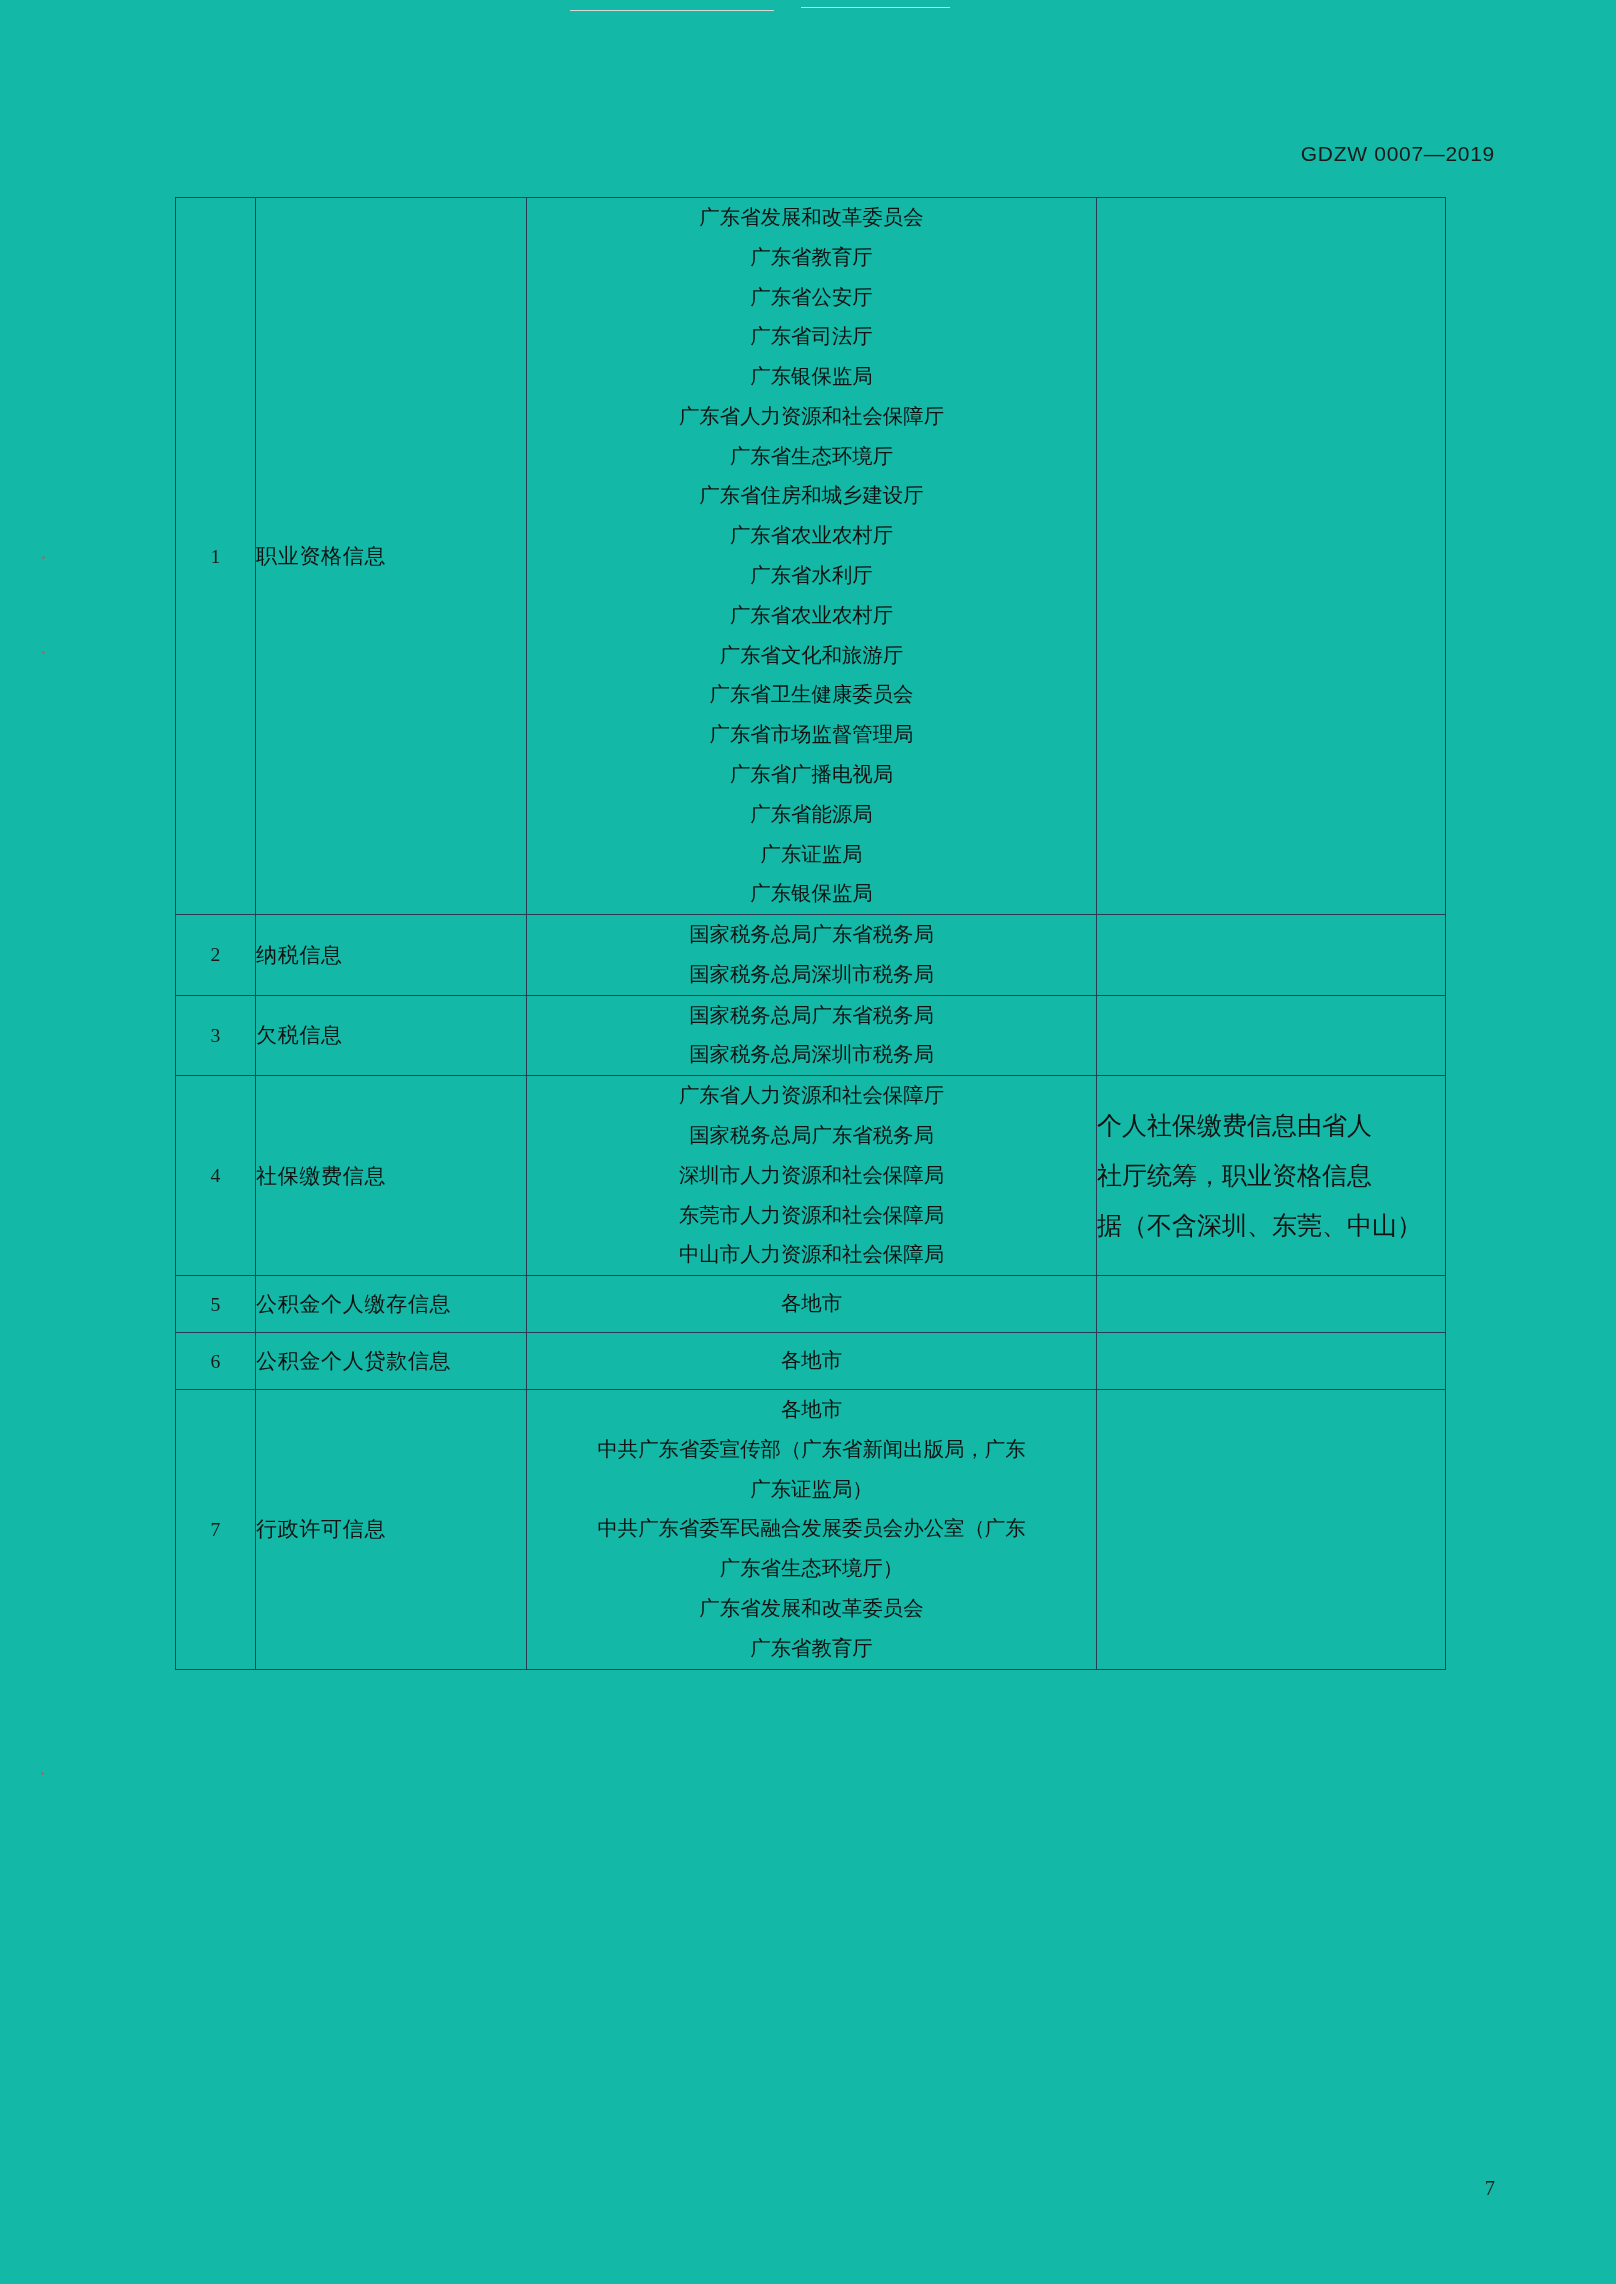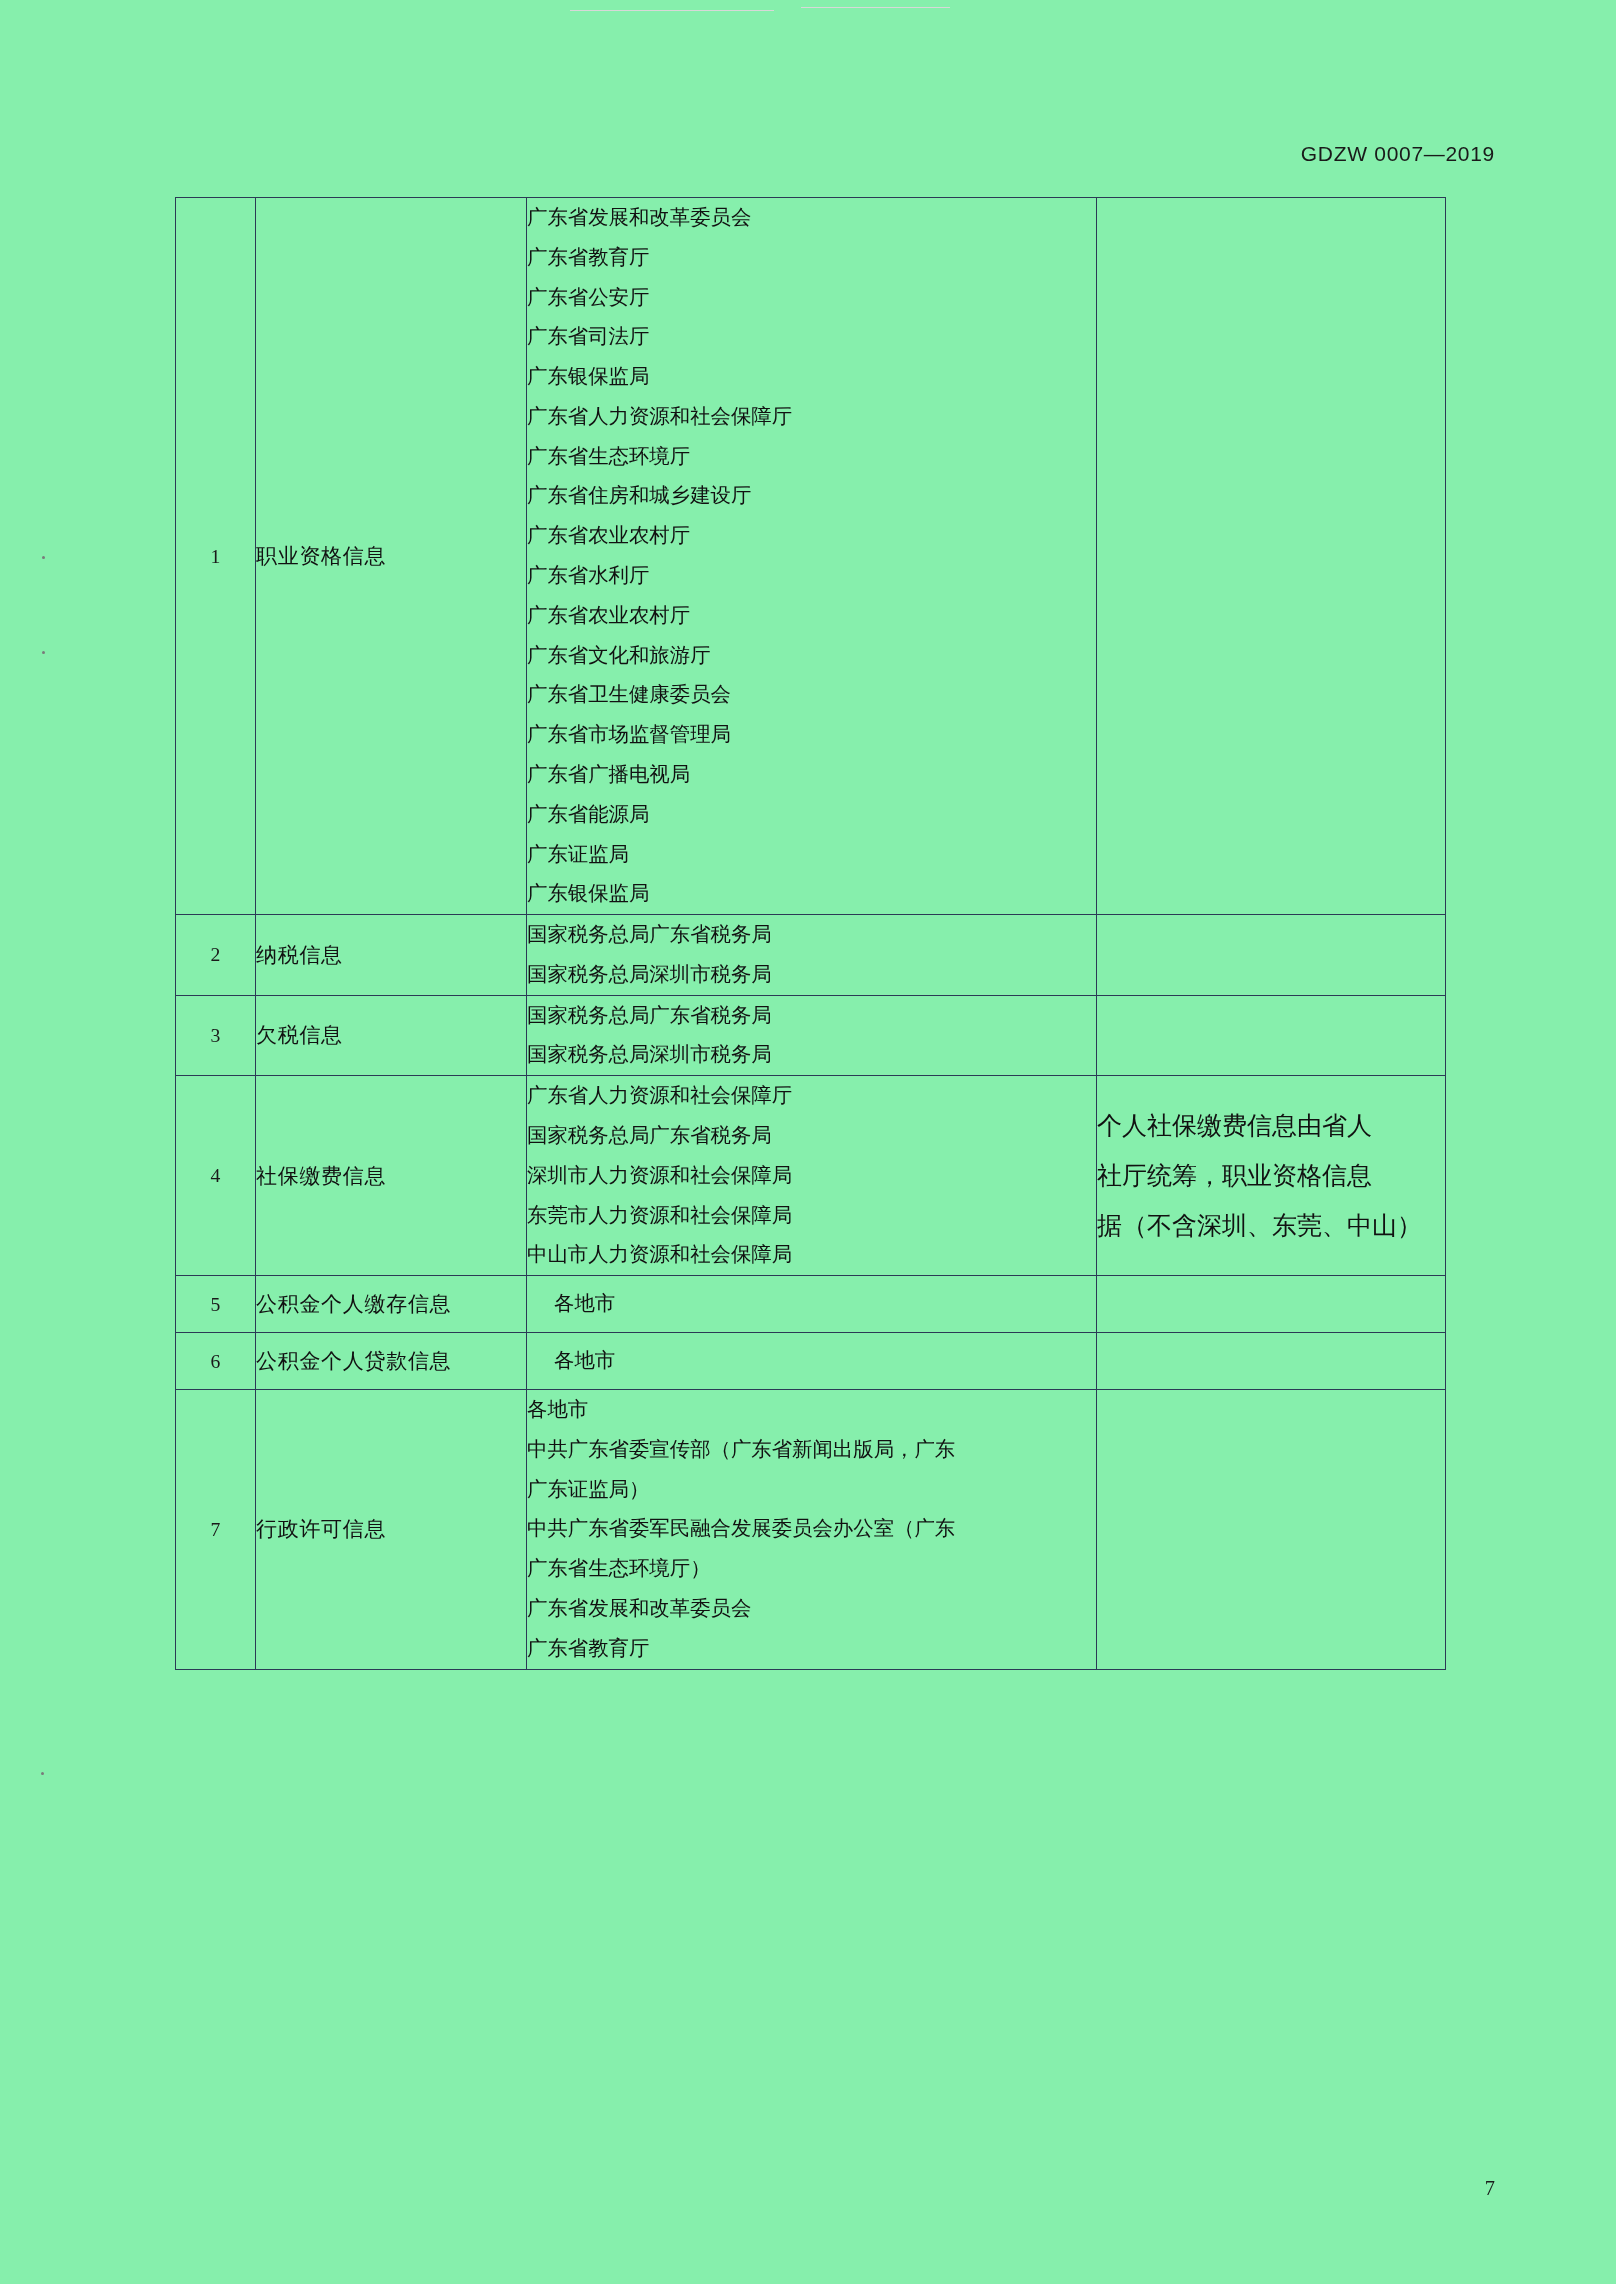--- a/index.html
+++ b/index.html
@@ -8,21 +8,21 @@
     background: #fff;
   }
   body {
     font-family: "Liberation Serif", serif;
     color: #111;
   }
   .page {
     position: relative;
     width: 1616px;
     height: 2284px;
-    background: #86efac;
+    background: #14b8a6;
     box-sizing: border-box;
     overflow: hidden;
   }
   
   .scan-line {
     position: absolute;
     background: #d8d8d8;
     height: 1.4px;
   }
   .scan-line.a { left: 570px; top: 9.5px; width: 204px; }
@@ -75,21 +75,21 @@
     font-size: 19.7px;
     color: #1a1a1a;
   }
   .cell-name {
     text-align: left;
     font-size: 21px;
     color: #111;
     letter-spacing: 0.7px;
   }
   .cell-src {
-    text-align: left;
+    text-align: center;
     font-size: 20.4px;
     color: #111;
     padding: 12.2px 27px;
     line-height: 1.95;
   }
   .cell-src .line { display: block; }
   .cell-note {
     font-size: 25px;
     color: #111;
     padding: 12.2px 20.4px;

